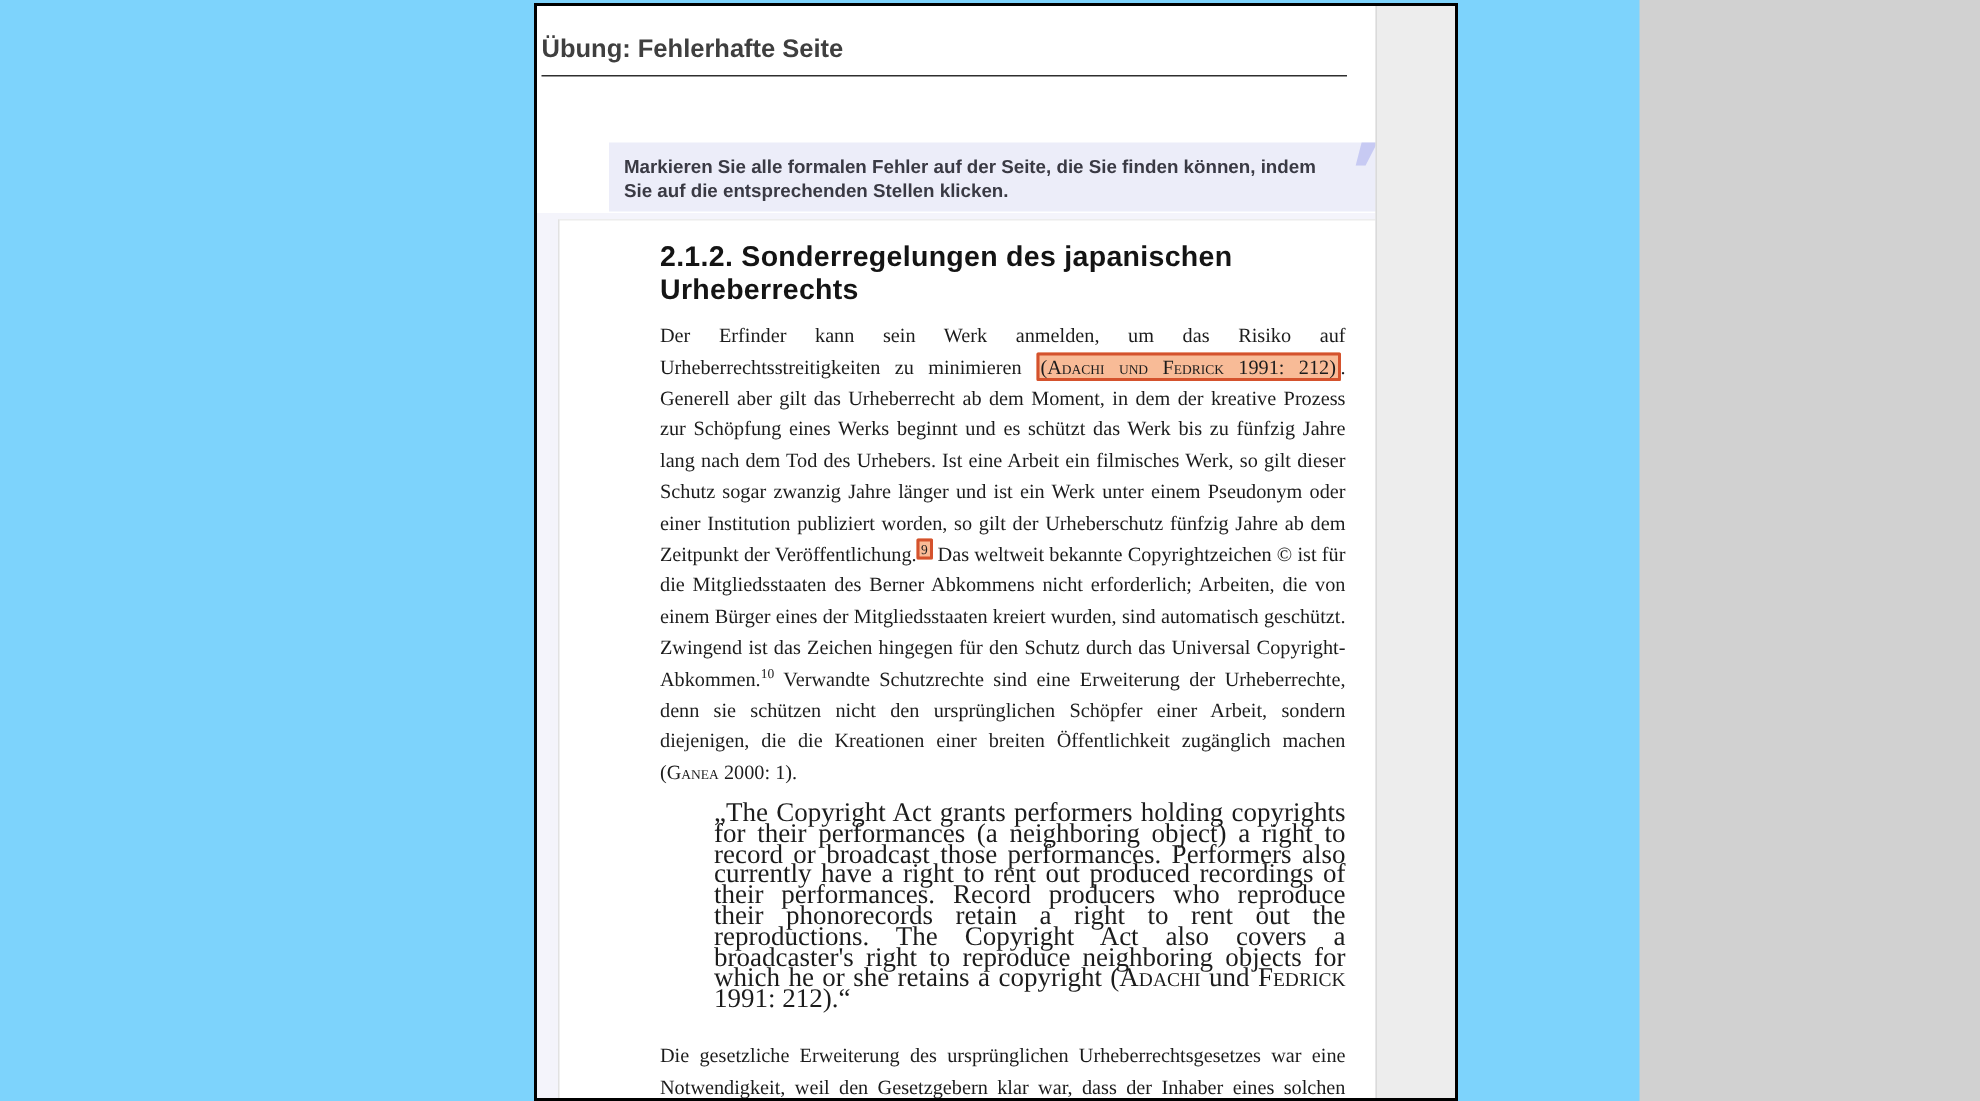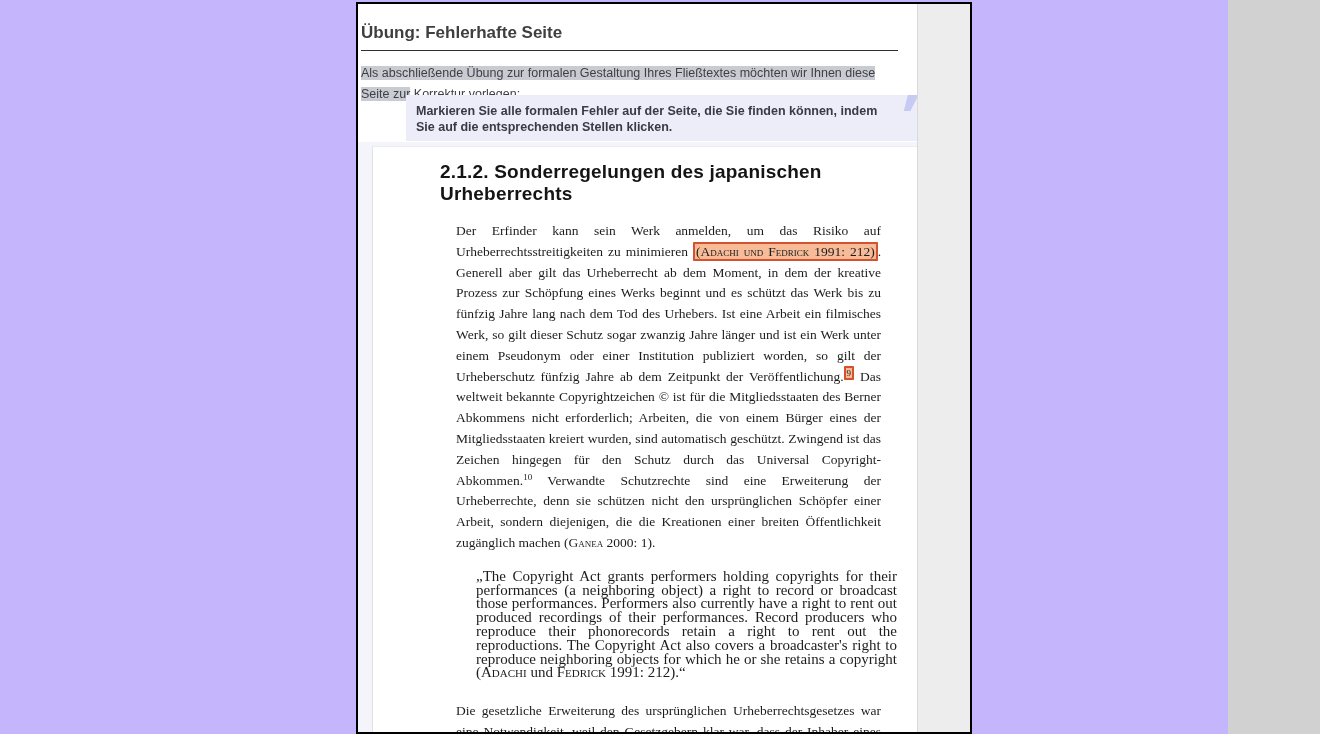--- a/index.html
+++ b/index.html
@@ -1,17 +1,17 @@
 <!DOCTYPE html>
 <html><head>
 <meta charset="utf-8">
 <style>
   html,body{margin:0;padding:0;background:#d1d1d1;width:1320px;height:734px;overflow:hidden;
     font-family:"Liberation Sans",sans-serif;}
-  #stage{position:relative;width:1228px;height:734px;background:#c4b5fd;overflow:hidden;}
+  #stage{position:relative;width:1093px;height:734px;background:#7dd3fc;overflow:hidden;}
 
   
   .window{position:absolute;left:356px;top:2px;width:616px;height:732px;background:#ffffff;
     border:2px solid #000;box-sizing:border-box;overflow:hidden;}
 
   
   .scroll-strip{position:absolute;left:559px;top:0;width:53px;height:100%;
     background:#ededed;border-left:1px solid #dadada;}
 
   
@@ -30,38 +30,37 @@
     color:#c7caf3;font-family:"Liberation Serif",serif;pointer-events:none;}
 
   
   .doc-viewer{position:absolute;left:0;top:138px;width:559px;height:594px;background:#f4f4fb;}
   .doc-page{position:absolute;left:14px;top:4px;width:545px;height:590px;background:#ffffff;
     box-sizing:border-box;border-left:1px solid #e2e2e2;border-top:1px solid #ececec;
     padding:14px 20px 0 67px;overflow:hidden;}
   .doc-heading{font-family:"Liberation Sans",sans-serif;font-weight:bold;font-size:19px;
     color:#141414;margin:0 0 9px 0;letter-spacing:.2px;}
   .doc-body{font-family:"Liberation Serif",serif;font-size:13.5px;line-height:20.8px;
-    color:#1c1c1c;text-align:justify;margin:16px;}
-  .doc-quote{font-family:"Liberation Serif",serif;font-size:15px;line-height:13.8px;
+    color:#1c1c1c;text-align:justify;margin:0;}
+  .doc-quote{font-family:"Liberation Serif",serif;font-size:18px;line-height:13.8px;
     color:#1c1c1c;text-align:justify;margin:9px 0 0 36px;}
   .para2{margin-top:21px;}
 
   .sc{font-variant:small-caps;}
   .sup{font-size:9px;vertical-align:5px;line-height:0;}
   .mark{background:#f8bb97;border:2px solid #d4522d;padding:0 1px;border-radius:1px;}
 </style>
 </head>
 <body>
 
 <div id="stage">
   <div class="window">
 
     <h1 class="page-title">Übung: Fehlerhafte Seite</h1>
 
-    <p class="intro"><span class="selected">Als abschließende Übung zur formalen Gestaltung Ihres Fließtextes möchten wir Ihnen diese Seite zur</span><span> Korrektur vorlegen:</span></p>
 
     <div class="callout">
       <div class="callout-text">Markieren Sie alle formalen Fehler auf der Seite, die Sie finden können, indem Sie auf die entsprechenden Stellen klicken.</div>
       <div class="quote-glyph">❞</div>
     </div>
 
     <div class="doc-viewer">
       <div class="doc-page">
         <h2 class="doc-heading">2.1.2. Sonderregelungen des japanischen Urheberrechts</h2>
         <p class="doc-body"><span>Der Erfinder kann sein Werk anmelden, um das Risiko auf Urheberrechtsstreitigkeiten zu minimieren </span><span class="sc mark">(Adachi und Fedrick 1991: 212)</span><span>. Generell aber gilt das Urheberrecht ab dem Moment, in dem der kreative Prozess zur Schöpfung eines Werks beginnt und es schützt das Werk bis zu fünfzig Jahre lang nach dem Tod des Urhebers. Ist eine Arbeit ein filmisches Werk, so gilt dieser Schutz sogar zwanzig Jahre länger und ist ein Werk unter einem Pseudonym oder einer Institution publiziert worden, so gilt der Urheberschutz fünfzig Jahre ab dem Zeitpunkt der Veröffentlichung.</span><span class="sup mark">9</span><span> Das weltweit bekannte Copyrightzeichen © ist für die Mitgliedsstaaten des Berner Abkommens nicht erforderlich; Arbeiten, die von einem Bürger eines der Mitgliedsstaaten kreiert wurden, sind automatisch geschützt. Zwingend ist das Zeichen hingegen für den Schutz durch das Universal Copyright-Abkommen.</span><span class="sup">10</span><span> Verwandte Schutzrechte sind eine Erweiterung der Urheberrechte, denn sie schützen nicht den ursprünglichen Schöpfer einer Arbeit, sondern diejenigen, die die Kreationen einer breiten Öffentlichkeit zugänglich machen (</span><span class="sc">Ganea</span><span> 2000: 1).</span></p>

